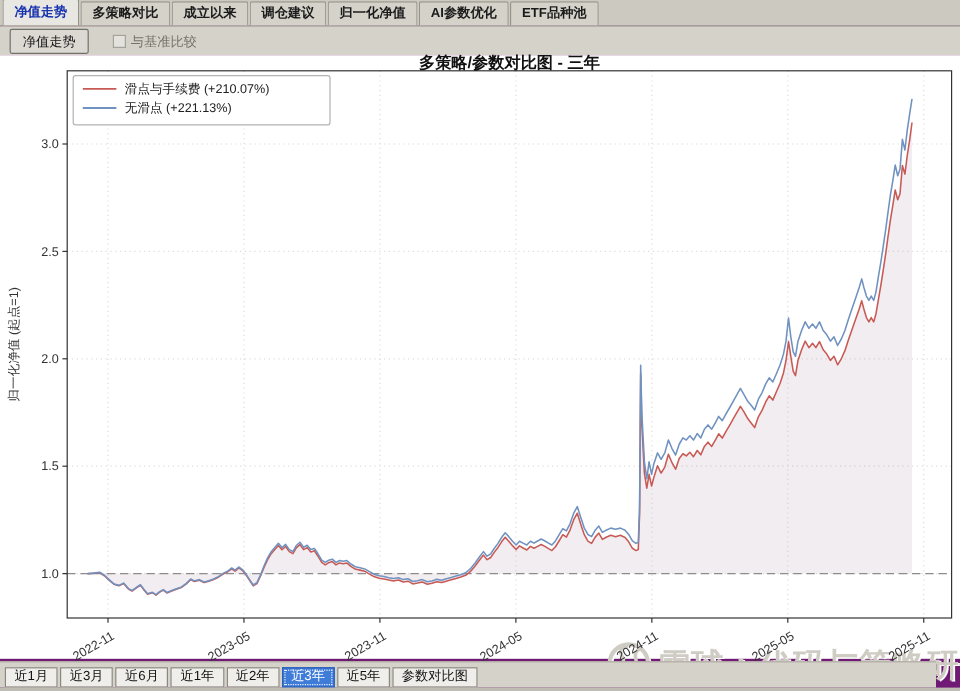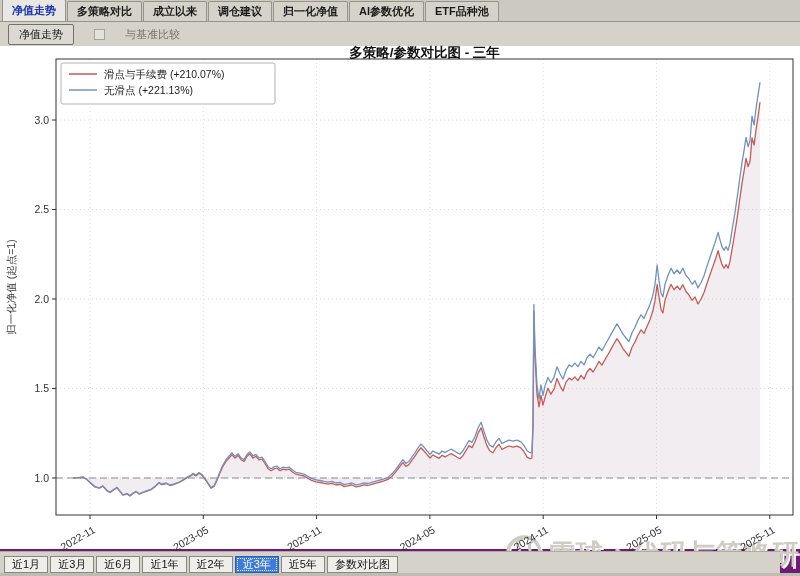--- a/index.html
+++ b/index.html
@@ -8,21 +8,21 @@
   
   .tabbar{position:absolute;left:0;top:0;width:800px;height:22px;background:#ccc9c1;
           border-bottom:1px solid #96938b;display:flex;align-items:flex-end;padding-left:2px;box-sizing:border-box;}
   .tab{height:19px;line-height:19px;padding:0 9px;font-size:11px;color:#1b1b1b;background:#d5d2ca;
        border:1px solid #96938b;border-bottom:none;margin-right:1px;border-radius:2px 2px 0 0;cursor:default;font-weight:bold;}
   .tab.active{background:#e9e7e2;color:#1733ae;font-weight:bold;height:21px;line-height:21px;}
   
   .toolbar{position:absolute;left:0;top:22px;width:800px;height:24px;background:#d5d2ca;
            display:flex;align-items:center;padding-left:8px;gap:6px;box-sizing:border-box;}
   .tbtn{font-size:11px;padding:2px 10px;background:#dcd9d2;border:1px solid #73716b;border-radius:2px;color:#141414;}
-  .chk{display:flex;align-items:center;gap:20px;margin-left:14px;font-size:11px;color:#76736b;}
+  .chk{display:flex;align-items:center;gap:4px;margin-left:14px;font-size:11px;color:#76736b;}
   .chk .box{width:9px;height:9px;background:#e4e2dc;border:1px solid #a5a29a;display:inline-block;}
   
   .figure{position:absolute;left:0;top:46px;width:800px;height:503px;background:#ffffff;}
   .figure svg{overflow:visible;display:block;}
   
   .periodbar{position:absolute;left:0;top:551px;width:780px;height:22px;background:#d5d2ca;
              border-top:1px solid #aeaba3;display:flex;align-items:flex-end;padding-left:4px;box-sizing:border-box;}
   .pbtn{font-size:11px;height:17px;line-height:15px;padding:0 7px;background:#f0eeea;border:1px solid #8a8780;
         margin-right:2px;color:#111;box-sizing:border-box;cursor:default;}
   .pbtn.active{background:#3e7cd8;border-color:#2c5eb5;color:#fff;outline:1px dotted #e8f0ff;outline-offset:-3px;margin-top:14px;}

